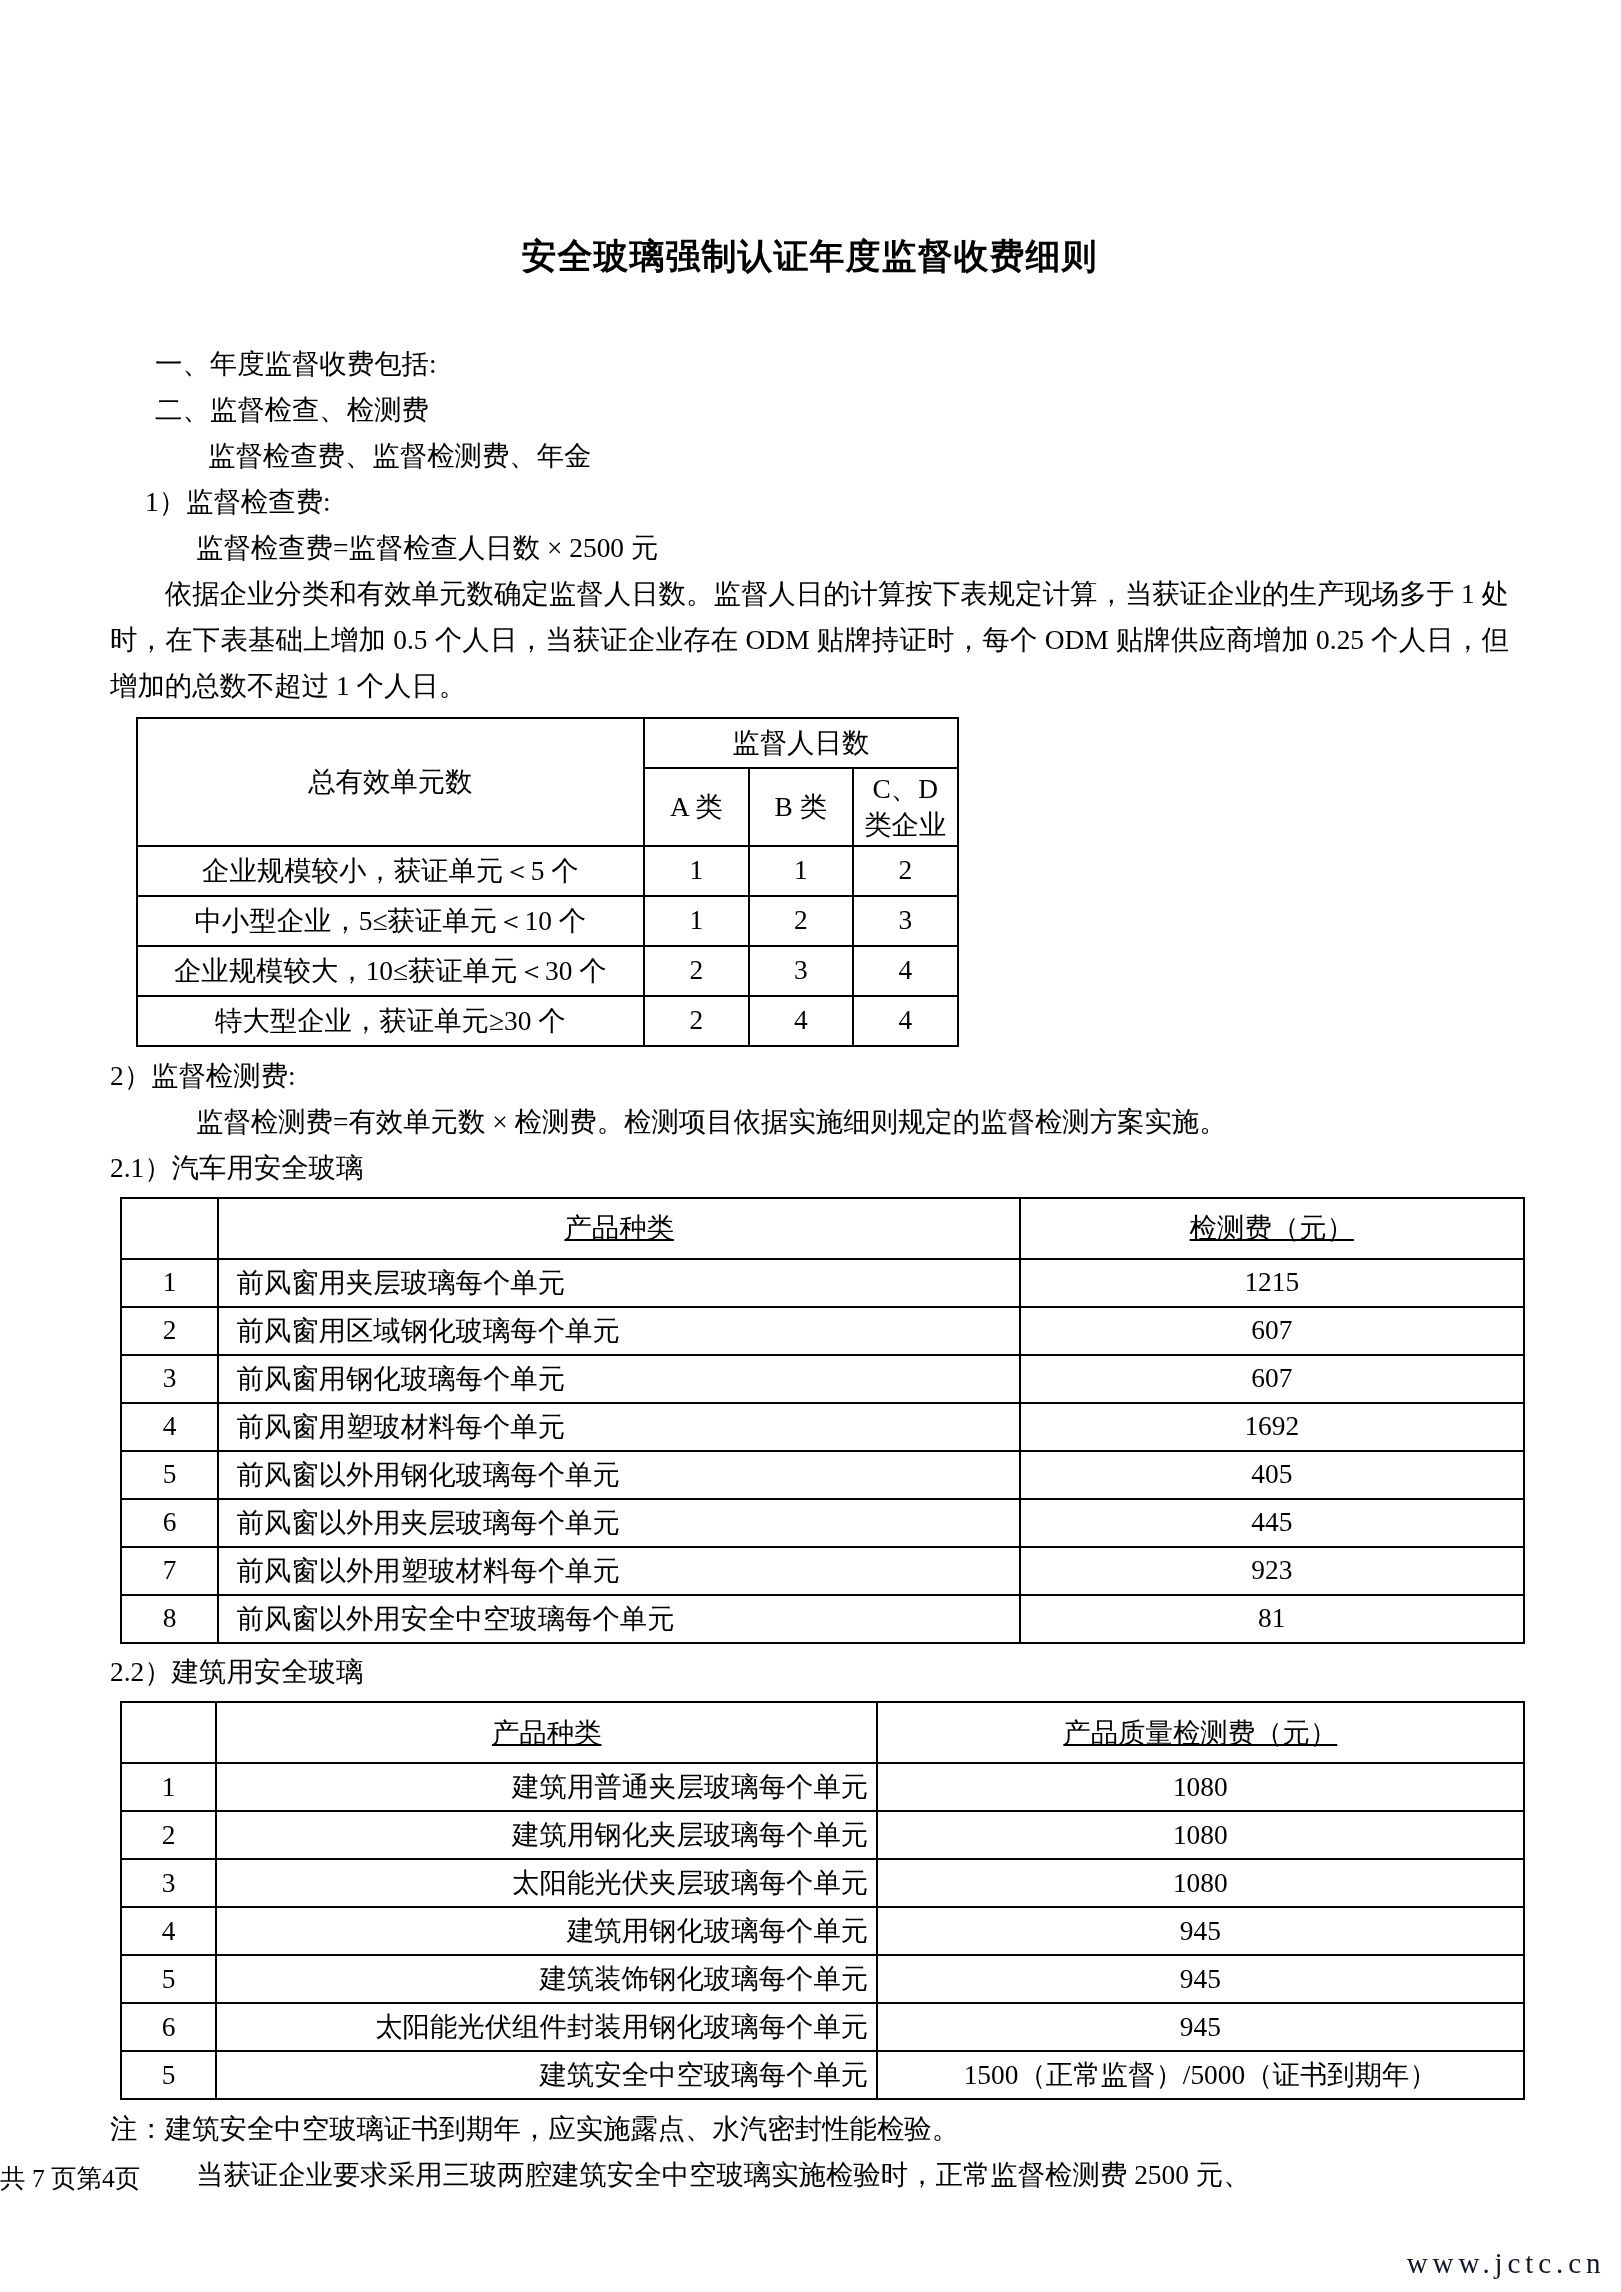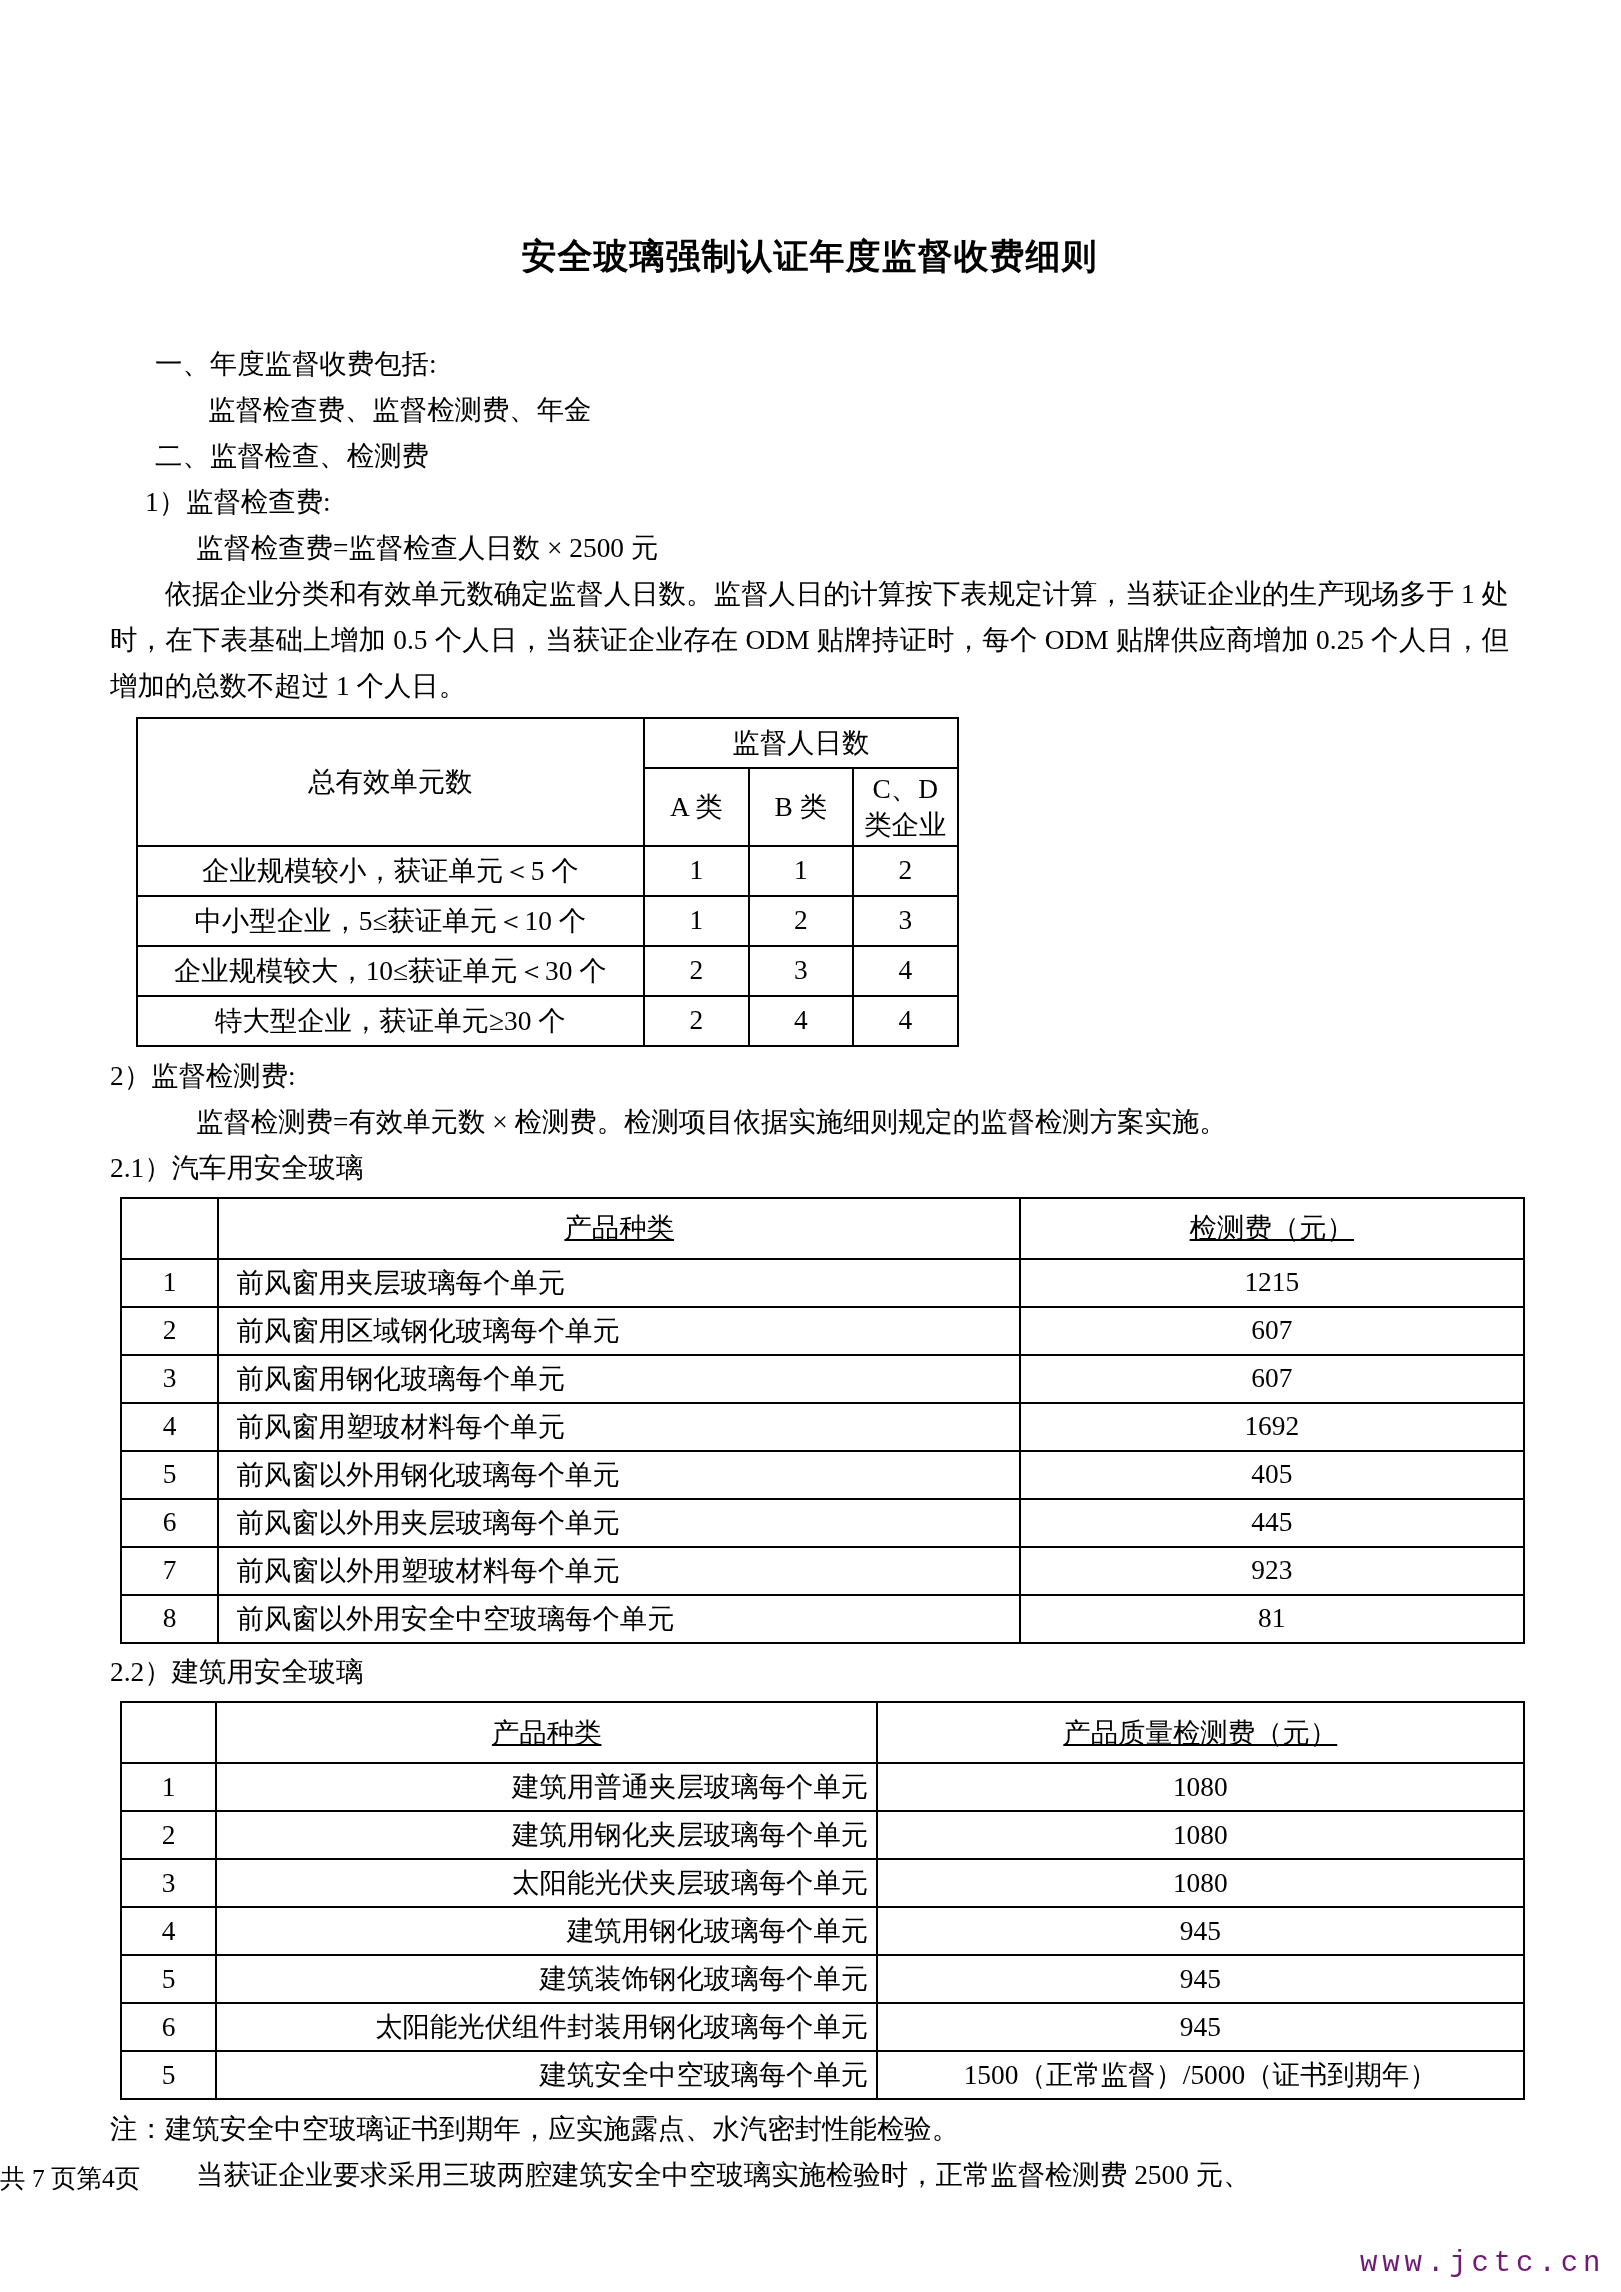--- a/index.html
+++ b/index.html
@@ -75,38 +75,38 @@
   .footer-page {
     position: absolute;
     left: 0; right: 176px;
     top: 2161px;
     font-size: 25.5px;
   }
   .site-url {
     position: absolute;
     right: 15.7px;
     top: 2247px;
-    font-family: Liberation Mono, monospace;
+    font-family: Liberation Serif, serif;
     font-size: 29px;
     letter-spacing: 4.9px;
-    color: #701a75;
+    color: #0f172a;
     text-align: center;
   }
 </style>
 </head>
 <body>
 
 <div class="page">
   <div class="content">
 
     <h1 class="doc-title">安全玻璃强制认证年度监督收费细则</h1>
 
     <div class="line ind-a">一、年度监督收费包括:</div>
+    <div class="line ind-a">二、监督检查、检测费</div>
     <div class="line ind-b">监督检查费、监督检测费、年金</div>
-    <div class="line ind-a">二、监督检查、检测费</div>
     <div class="line ind-c">1）监督检查费:</div>
     <div class="line ind-d">监督检查费=监督检查人日数 × 2500 元</div>
     <p class="para">依据企业分类和有效单元数确定监督人日数。监督人日的计算按下表规定计算，当获证企业的生产现场多于 1 处时，在下表基础上增加 0.5 个人日，当获证企业存在 ODM 贴牌持证时，每个 ODM 贴牌供应商增加 0.25 个人日，但增加的总数不超过 1 个人日。</p>
 
     <table class="t1">
       <tbody>
         <tr>
           <td class="c0" rowspan="2">总有效单元数</td>
           <td colspan="3">监督人日数</td>
         </tr>

